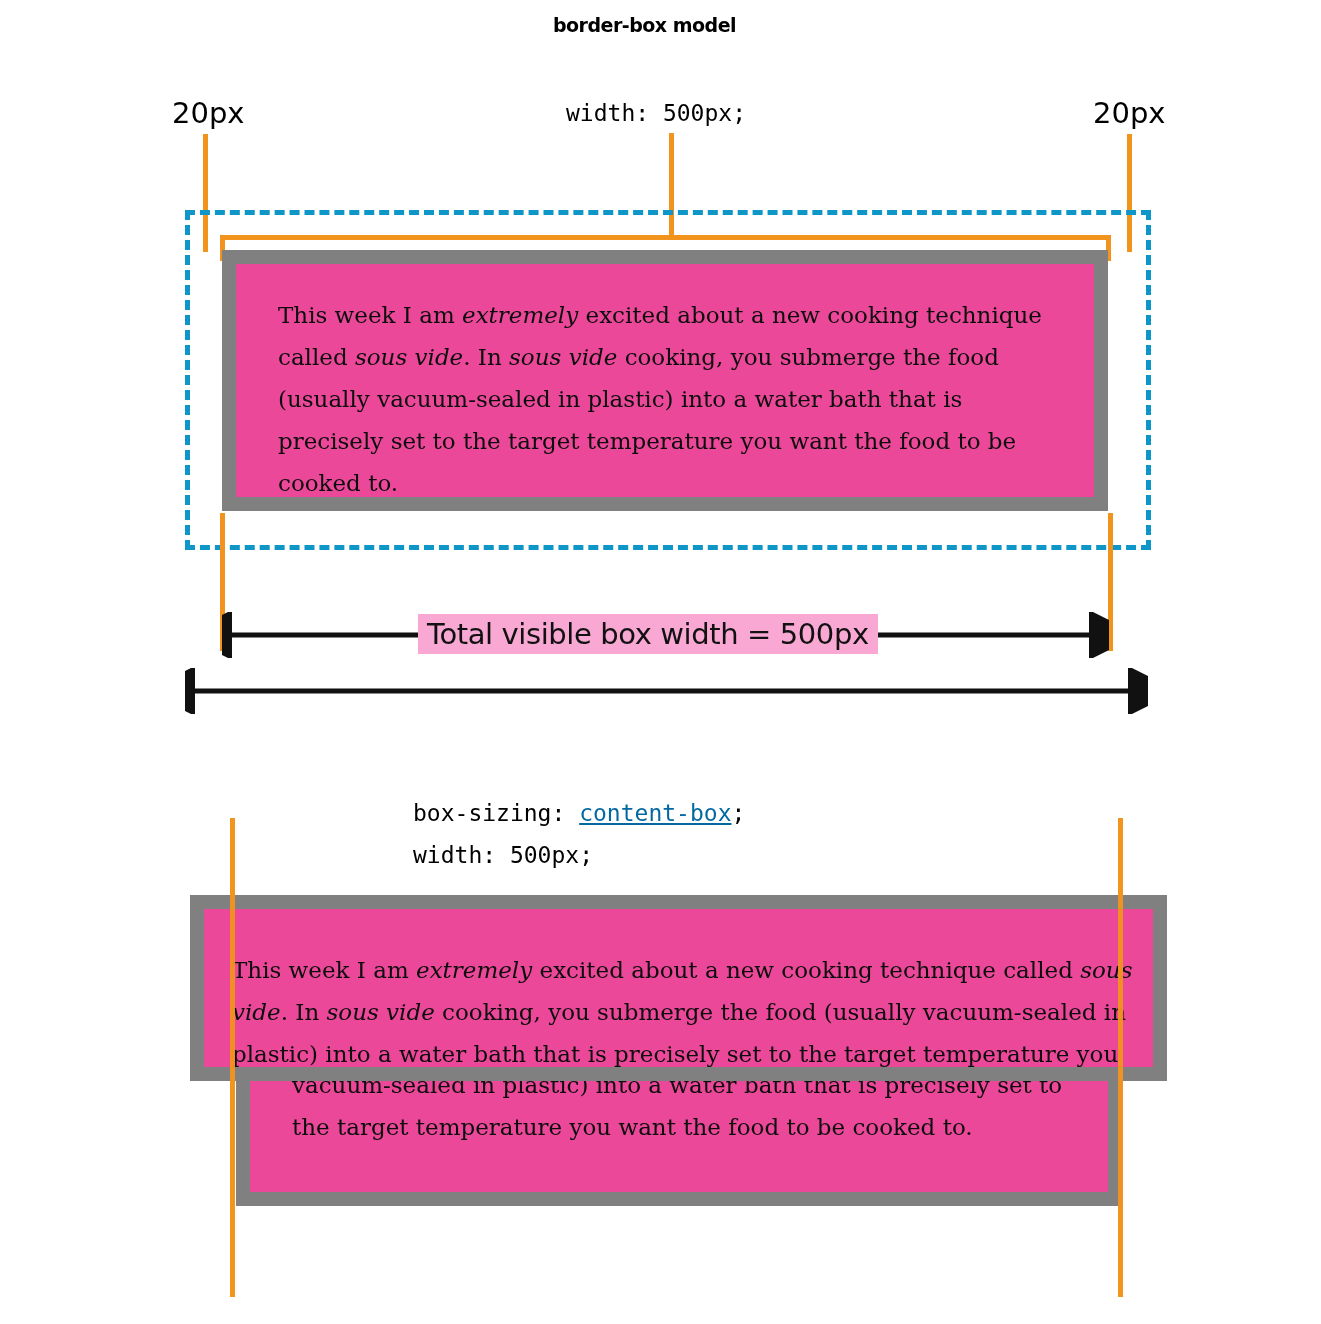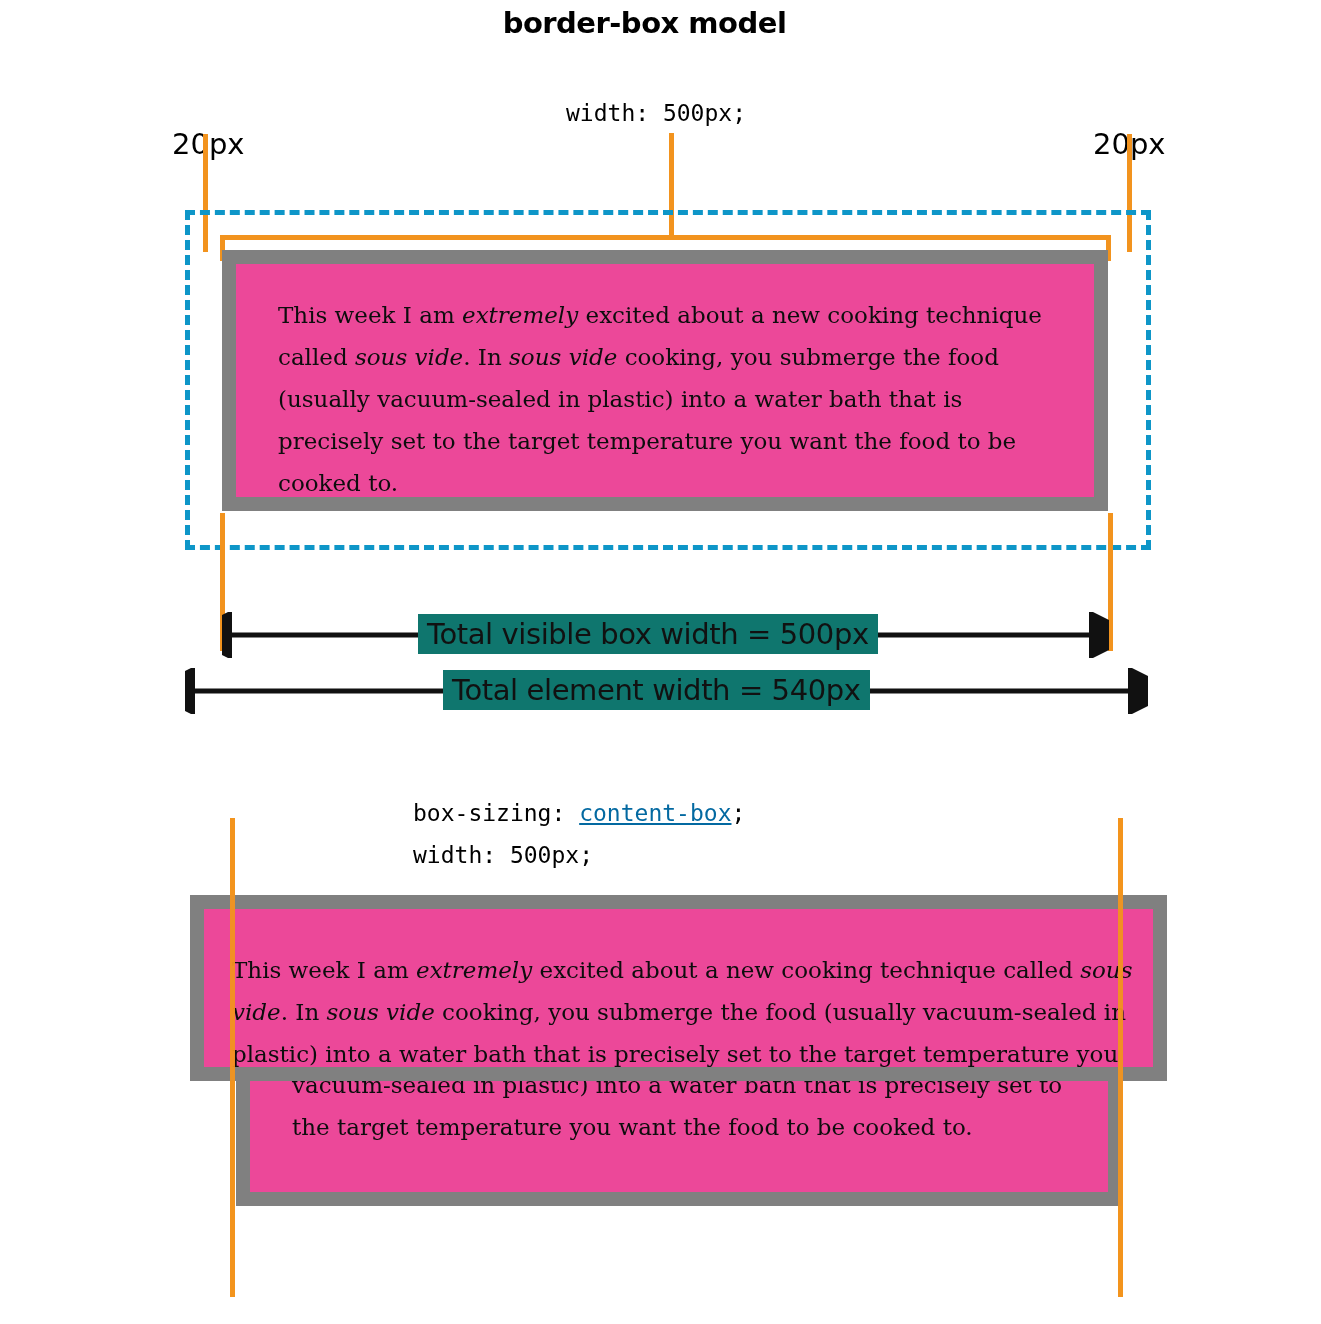--- a/index.html
+++ b/index.html
@@ -19,26 +19,26 @@
     position: absolute;
     left: 0; top: 0;
     width: 1321px;
     height: 1324px;
   }
 
   
   .title {
     position: absolute;
     left: 0;
-    top: 6px;
+    top: 14px;
     width: 1289px;
     text-align: center;
     font-family: "DejaVu Sans", sans-serif;
     font-weight: bold;
-    font-size: 29px;
+    font-size: 19px;
     letter-spacing: -0.5px;
     color: #000000;
   }
 
   
   .mono {
     position: absolute;
     font-family: "DejaVu Sans Mono", monospace;
     font-size: 23px;
     color: #000000;
@@ -89,34 +89,33 @@
     position: absolute;
     height: 46px;
   }
   .measure svg { display: block; }
   .measure-label {
     position: absolute;
     top: 0;
     font-family: "DejaVu Sans", sans-serif;
     font-size: 29px;
     color: #111111;
-    background: #0f766e;
+    background: #f9a8d4;
     padding: 0 9px;
     white-space: nowrap;
     letter-spacing: -0.4px;
     line-height: 40px;
   }
 
   .px-label {
     position: absolute;
     font-family: "DejaVu Sans", sans-serif;
     font-size: 29px;
     color: #000000;
     white-space: nowrap;
-    margin-top: 31px;
   }
 </style>
 </head>
 <body>
 
 <div class="stage">
 
   <div class="title">border-box model</div>
 
   <div class="px-label" style="left:172px; top:96px;">20px</div>
@@ -164,21 +163,20 @@
       <defs>
         <marker id="arrL2" markerWidth="12" markerHeight="12" refX="10" refY="5" orient="auto" markerUnits="strokeWidth">
           <path d="M10,0 L0,5 L10,10 z" fill="#111111"></path>
         </marker>
         <marker id="arrR2" markerWidth="12" markerHeight="12" refX="2" refY="5" orient="auto" markerUnits="strokeWidth">
           <path d="M0,0 L10,5 L0,10 z" fill="#111111"></path>
         </marker>
       </defs>
       <line x1="10" y1="23" x2="953" y2="23" stroke="#111111" stroke-width="5" marker-start="url(#arrL2)" marker-end="url(#arrR2)"></line>
     </svg>
-    <div class="measure-label" style="left:258px; top:2px;">Total element width = 540px</div>
   </div>
 
   <div class="mono" style="left:413px; top:792px;"><span>box-sizing: </span><span class="kw">content-box</span><span>;</span>
 <span>width: 500px;</span></div>
 
   <div class="vline" style="left:230px; top:818px; height:479px;"></div>
   <div class="vline" style="left:1118px; top:818px; height:479px;"></div>
 
   <div class="contentbox" style="left:236px; top:940px; width:886px; height:266px;">
     <div class="prose" style="padding:110px 26px 0 42px;">vacuum-sealed in plastic) into a water bath that is precisely set to the target temperature you want the food to be cooked to.</div>

